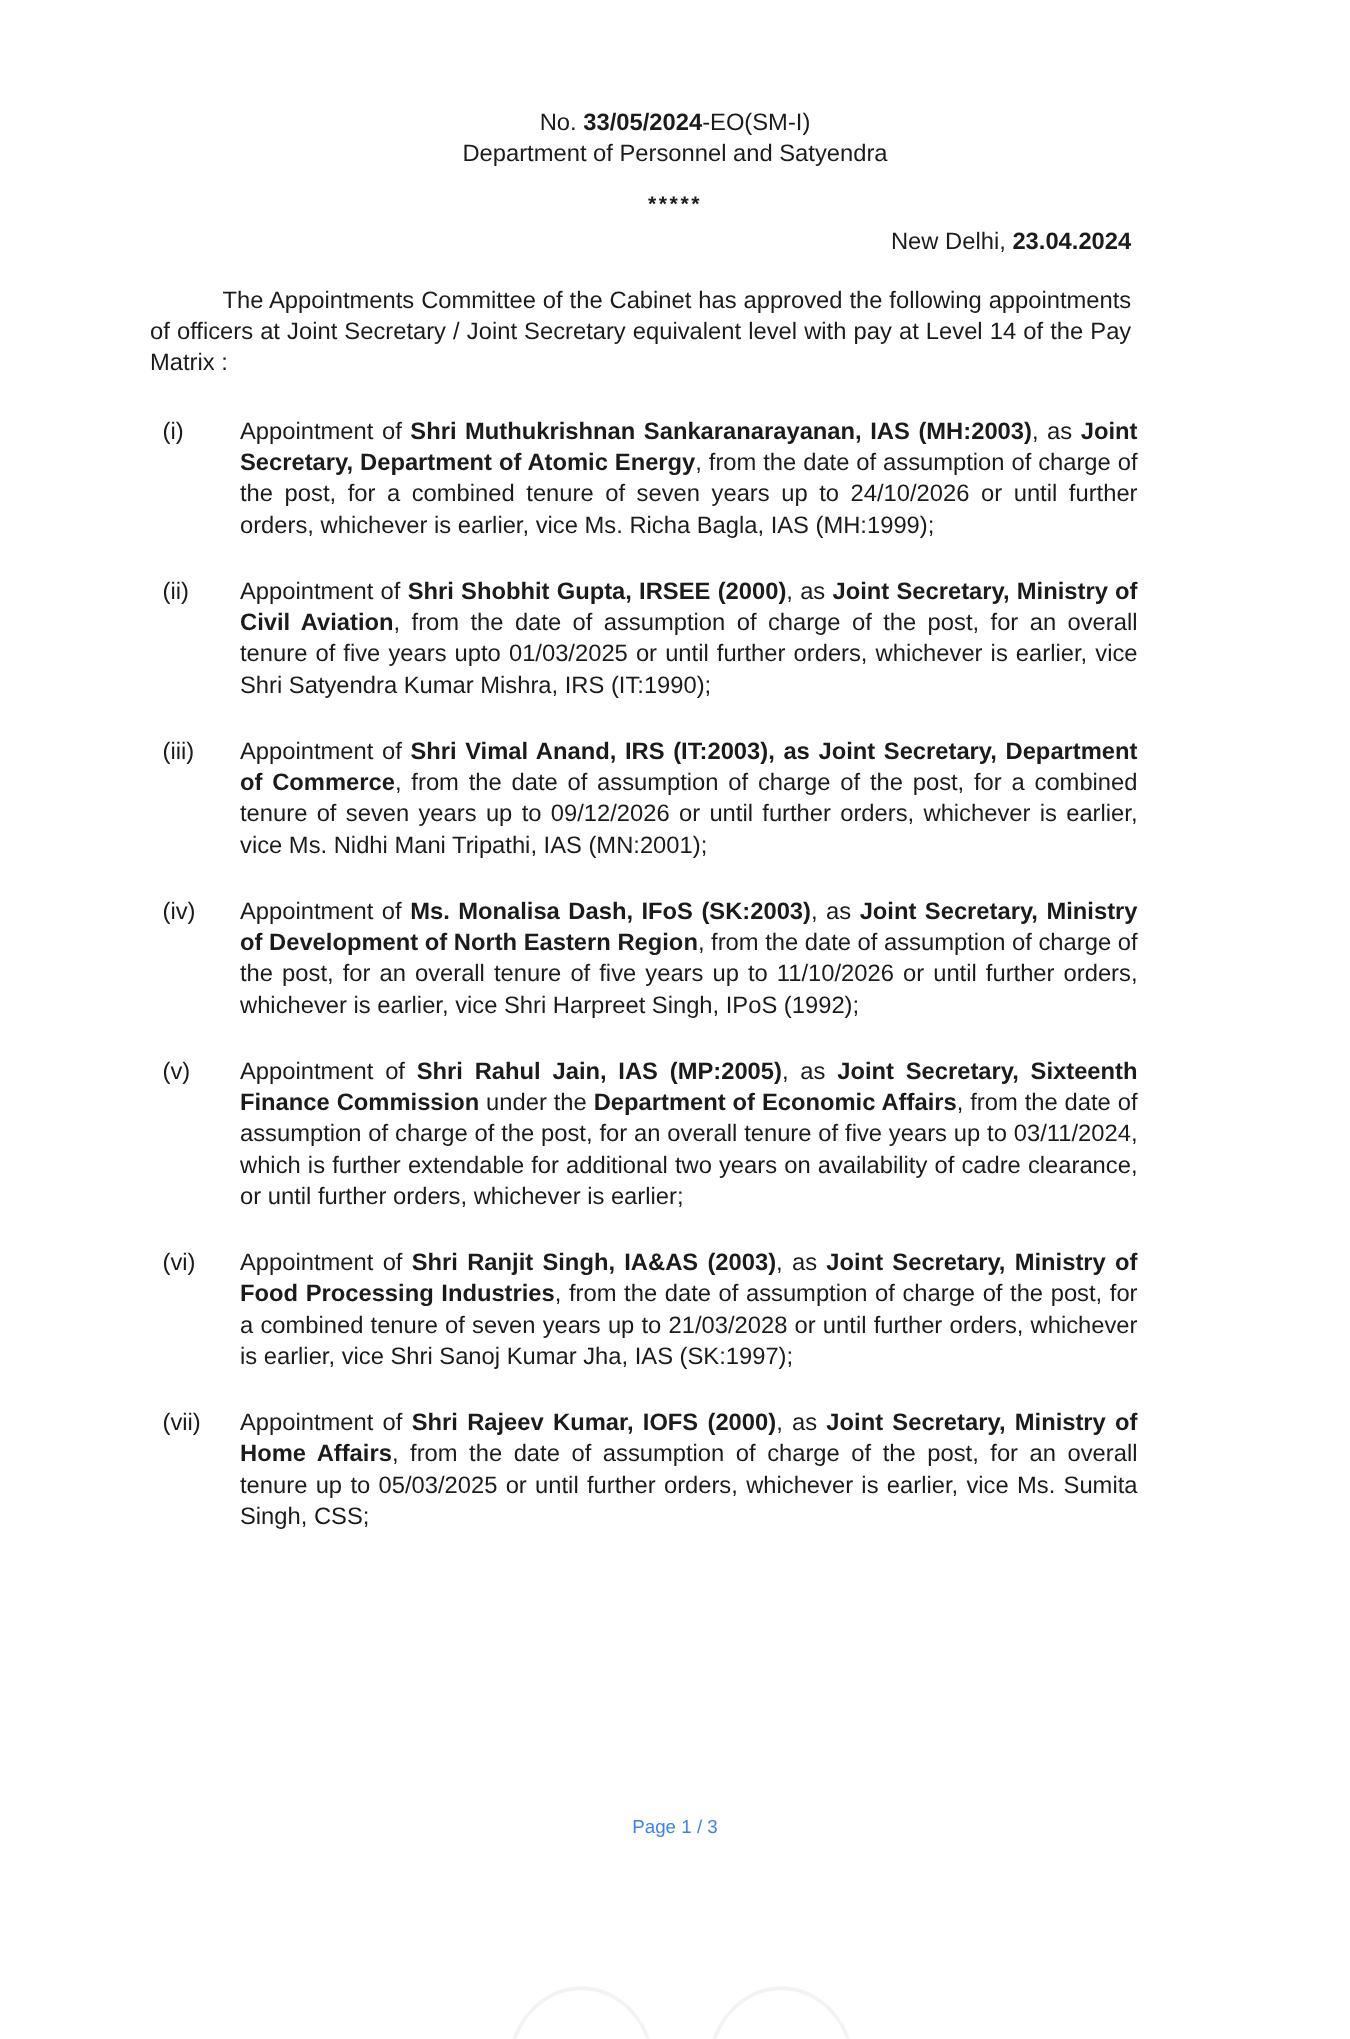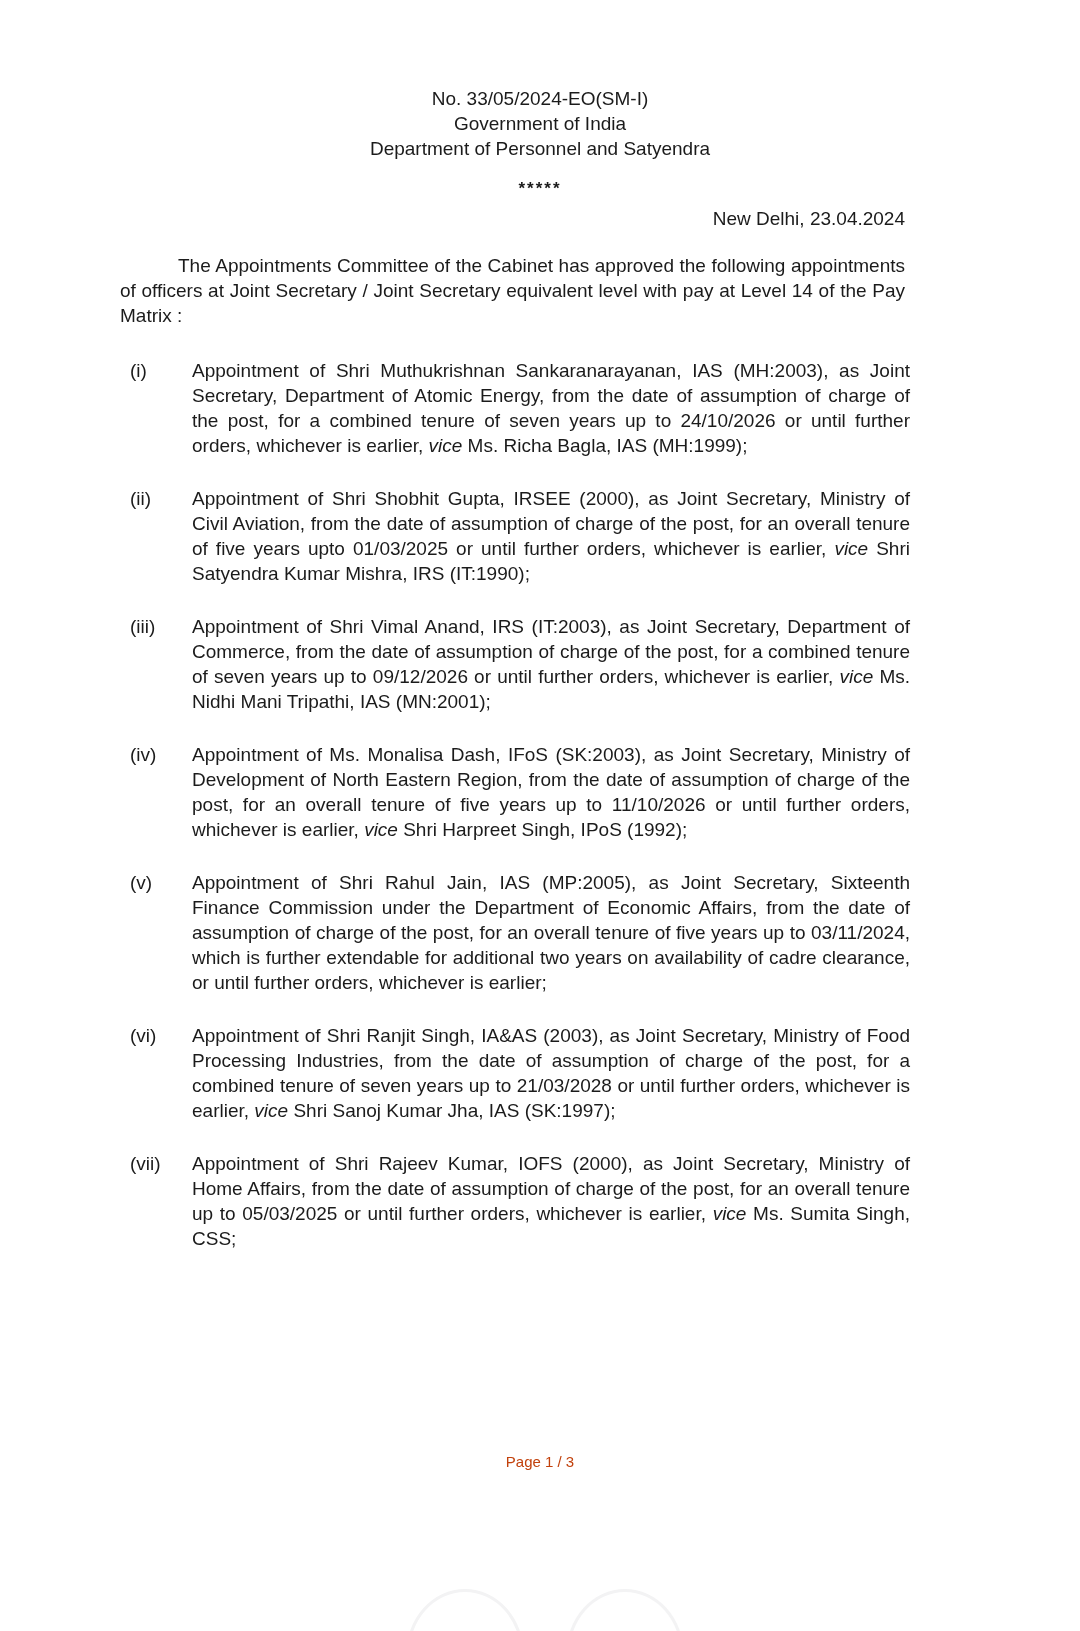--- a/index.html
+++ b/index.html
@@ -13,22 +13,22 @@
     line-height: 25px;
     color: #1b1b1b;
     position: relative;
     overflow: hidden;
   }
   .header {
     padding-top: 86px;
     text-align: center;
   }
   .header .line { white-space: nowrap; }
-  .b { font-weight: normal; }
-  .i { font-style: italic; }
+  .b { font-weight: bold; }
+  .i { }
   .separator {
     text-align: center;
     margin-top: 15px;
     letter-spacing: 2px;
     font-weight: bold;
     font-size: 17px;
   }
   .dateline {
     text-align: right;
     padding-right: 175px;
@@ -55,41 +55,40 @@
     text-align: justify;
   }
   .footer {
     position: absolute;
     top: 1452px;
     left: 0;
     width: 100%;
     text-align: center;
     font-size: 15px;
     line-height: 20px;
-    color: #c2410c;
+    color: #3b82f6;
   }
   .arc {
     position: absolute;
     width: 118px;
     height: 132px;
     border: 3px solid #f3f3f4;
     border-radius: 50%;
     background: transparent;
   }
   .arc-1 { left: 406px; top: 1589px; }
   .arc-2 { left: 566px; top: 1589px; }
 </style>
 </head>
 <body>
 
 <div>
 
   <div class="header">
     <div class="line"><span>No. </span><span class="b">33/05/2024</span><span>-EO(SM-I)</span></div>
-    <div class="line">Government of India</div>
     <div class="line">Department of Personnel and Satyendra</div>
   </div>
 
   <div class="separator">*****</div>
 
   <div class="dateline"><span>New Delhi, </span><span class="b">23.04.2024</span></div>
 
   <p class="intro">The Appointments Committee of the Cabinet has approved the following appointments of officers at Joint Secretary / Joint Secretary equivalent level with pay at Level 14 of the Pay Matrix :</p>
 
   <div class="items">

